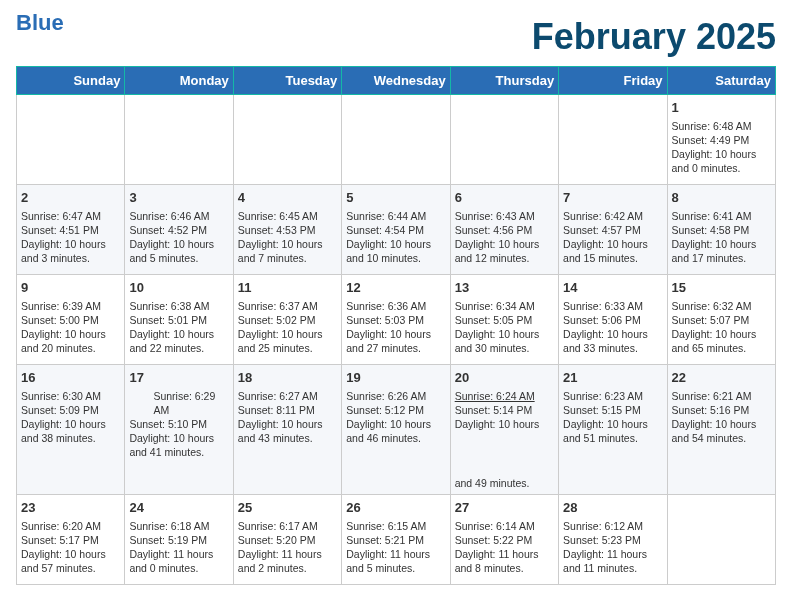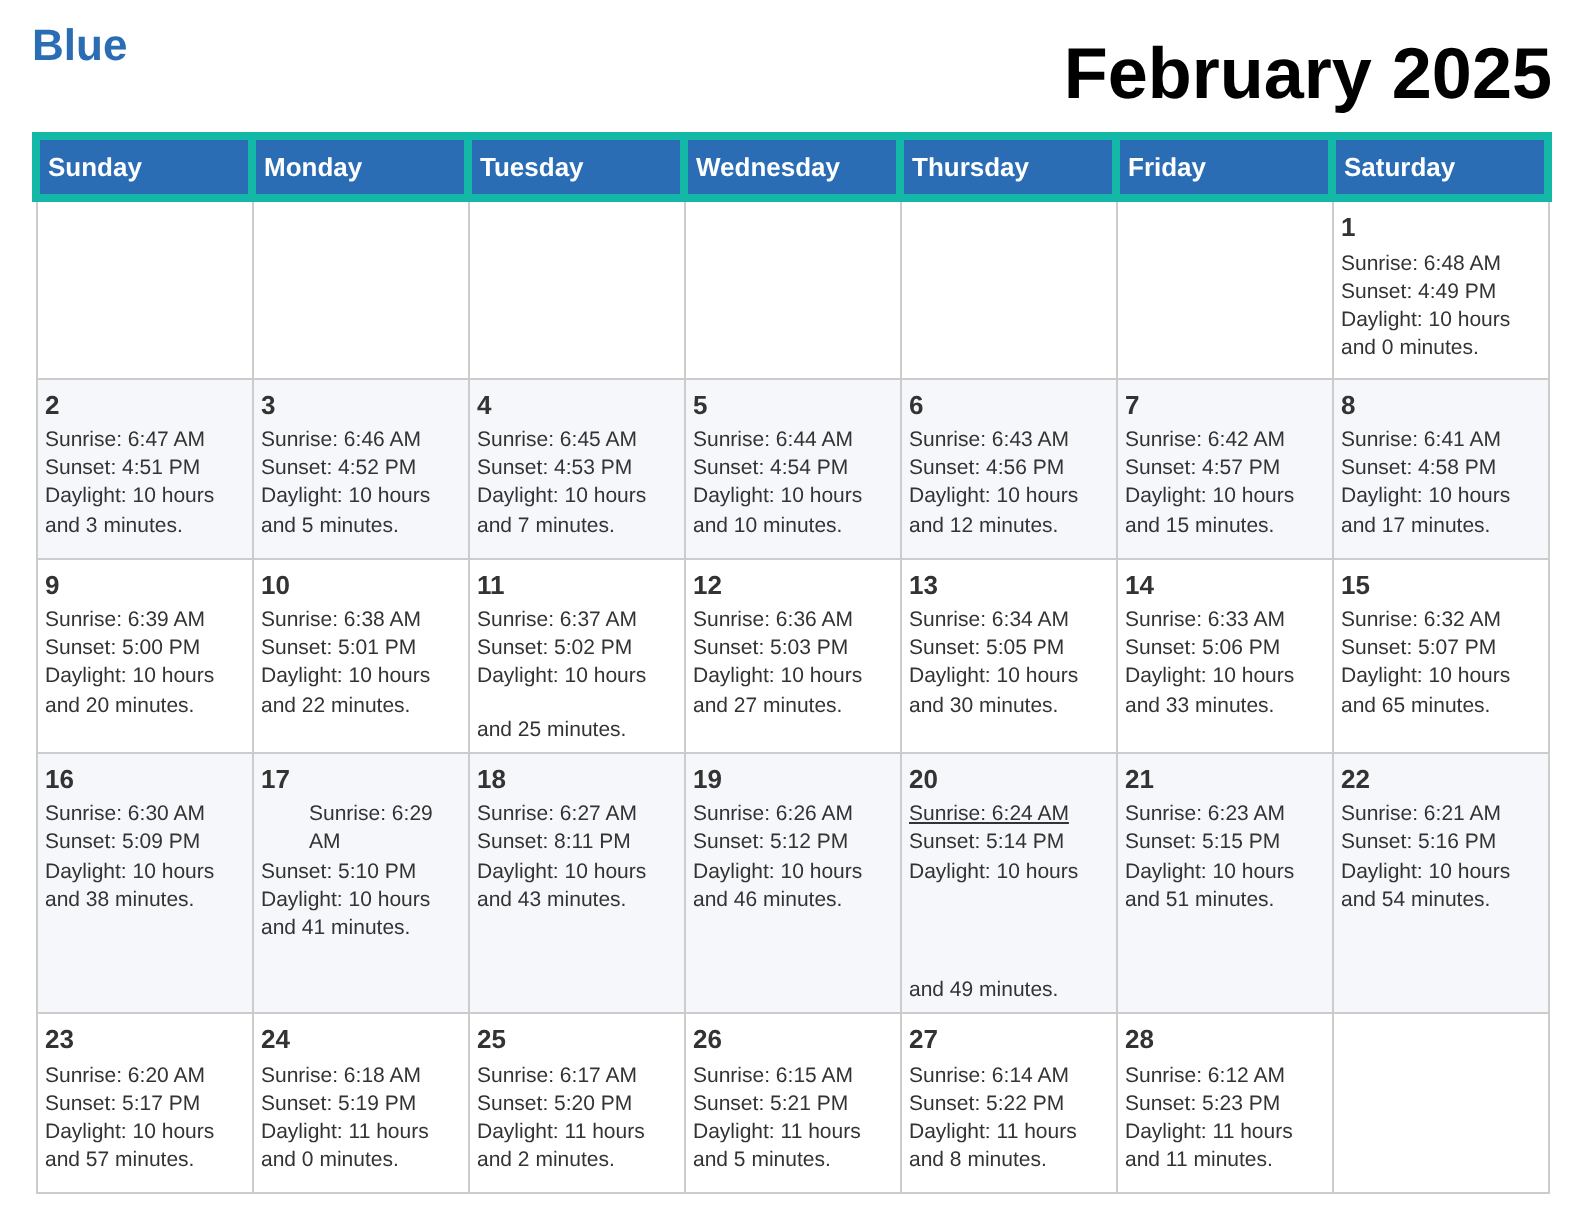--- a/index.html
+++ b/index.html
@@ -31,41 +31,41 @@
       width: 32px;
       height: 32px;
       margin-left: 2px;
     }
     .title-block {
       text-align: right;
     }
     .main-title {
       font-size: 36px;
       font-weight: bold;
-      color: #000000;
+      color: #0c4a6e;
     }
     .subtitle {
       font-size: 16px;
       color: #555;
     }
     table {
       width: 100%;
       border-collapse: collapse;
       font-size: 11px;
     }
     thead tr {
       background-color: #2a6db5;
       color: #fff;
     }
     thead th {
       padding: 6px 4px;
-      text-align: left;
+      text-align: right;
       font-size: 13px;
       font-weight: bold;
-      border: 4px solid #14b8a6;
+      border: 1px solid #14b8a6;
     }
     tbody td {
       border: 1px solid #ccc;
       vertical-align: top;
       padding: 4px;
       width: calc(100% / 7);
       height: 90px;
       color: #333;
       font-size: 10.5px;
       line-height: 1.35;
@@ -195,21 +195,21 @@
           <span style="display: block;">Sunrise: 6:38 AM</span>
           <span style="display: block;">Sunset: 5:01 PM</span>
           <span style="display: block;">Daylight: 10 hours</span>
           <span style="display: block;">and 22 minutes.</span>
         </td>
         <td>
           <span class="day-num">11</span>
           <span style="display: block;">Sunrise: 6:37 AM</span>
           <span style="display: block;">Sunset: 5:02 PM</span>
           <span style="display: block;">Daylight: 10 hours</span>
-          <span style="display: block; margin-top: 12px;">and 25 minutes.</span>
+          <span style="display: block;">and 25 minutes.</span>
         </td>
         <td>
           <span class="day-num">12</span>
           <span style="display: block;">Sunrise: 6:36 AM</span>
           <span style="display: block;">Sunset: 5:03 PM</span>
           <span style="display: block;">Daylight: 10 hours</span>
           <span style="display: block;">and 27 minutes.</span>
         </td>
         <td>
           <span class="day-num">13</span>

